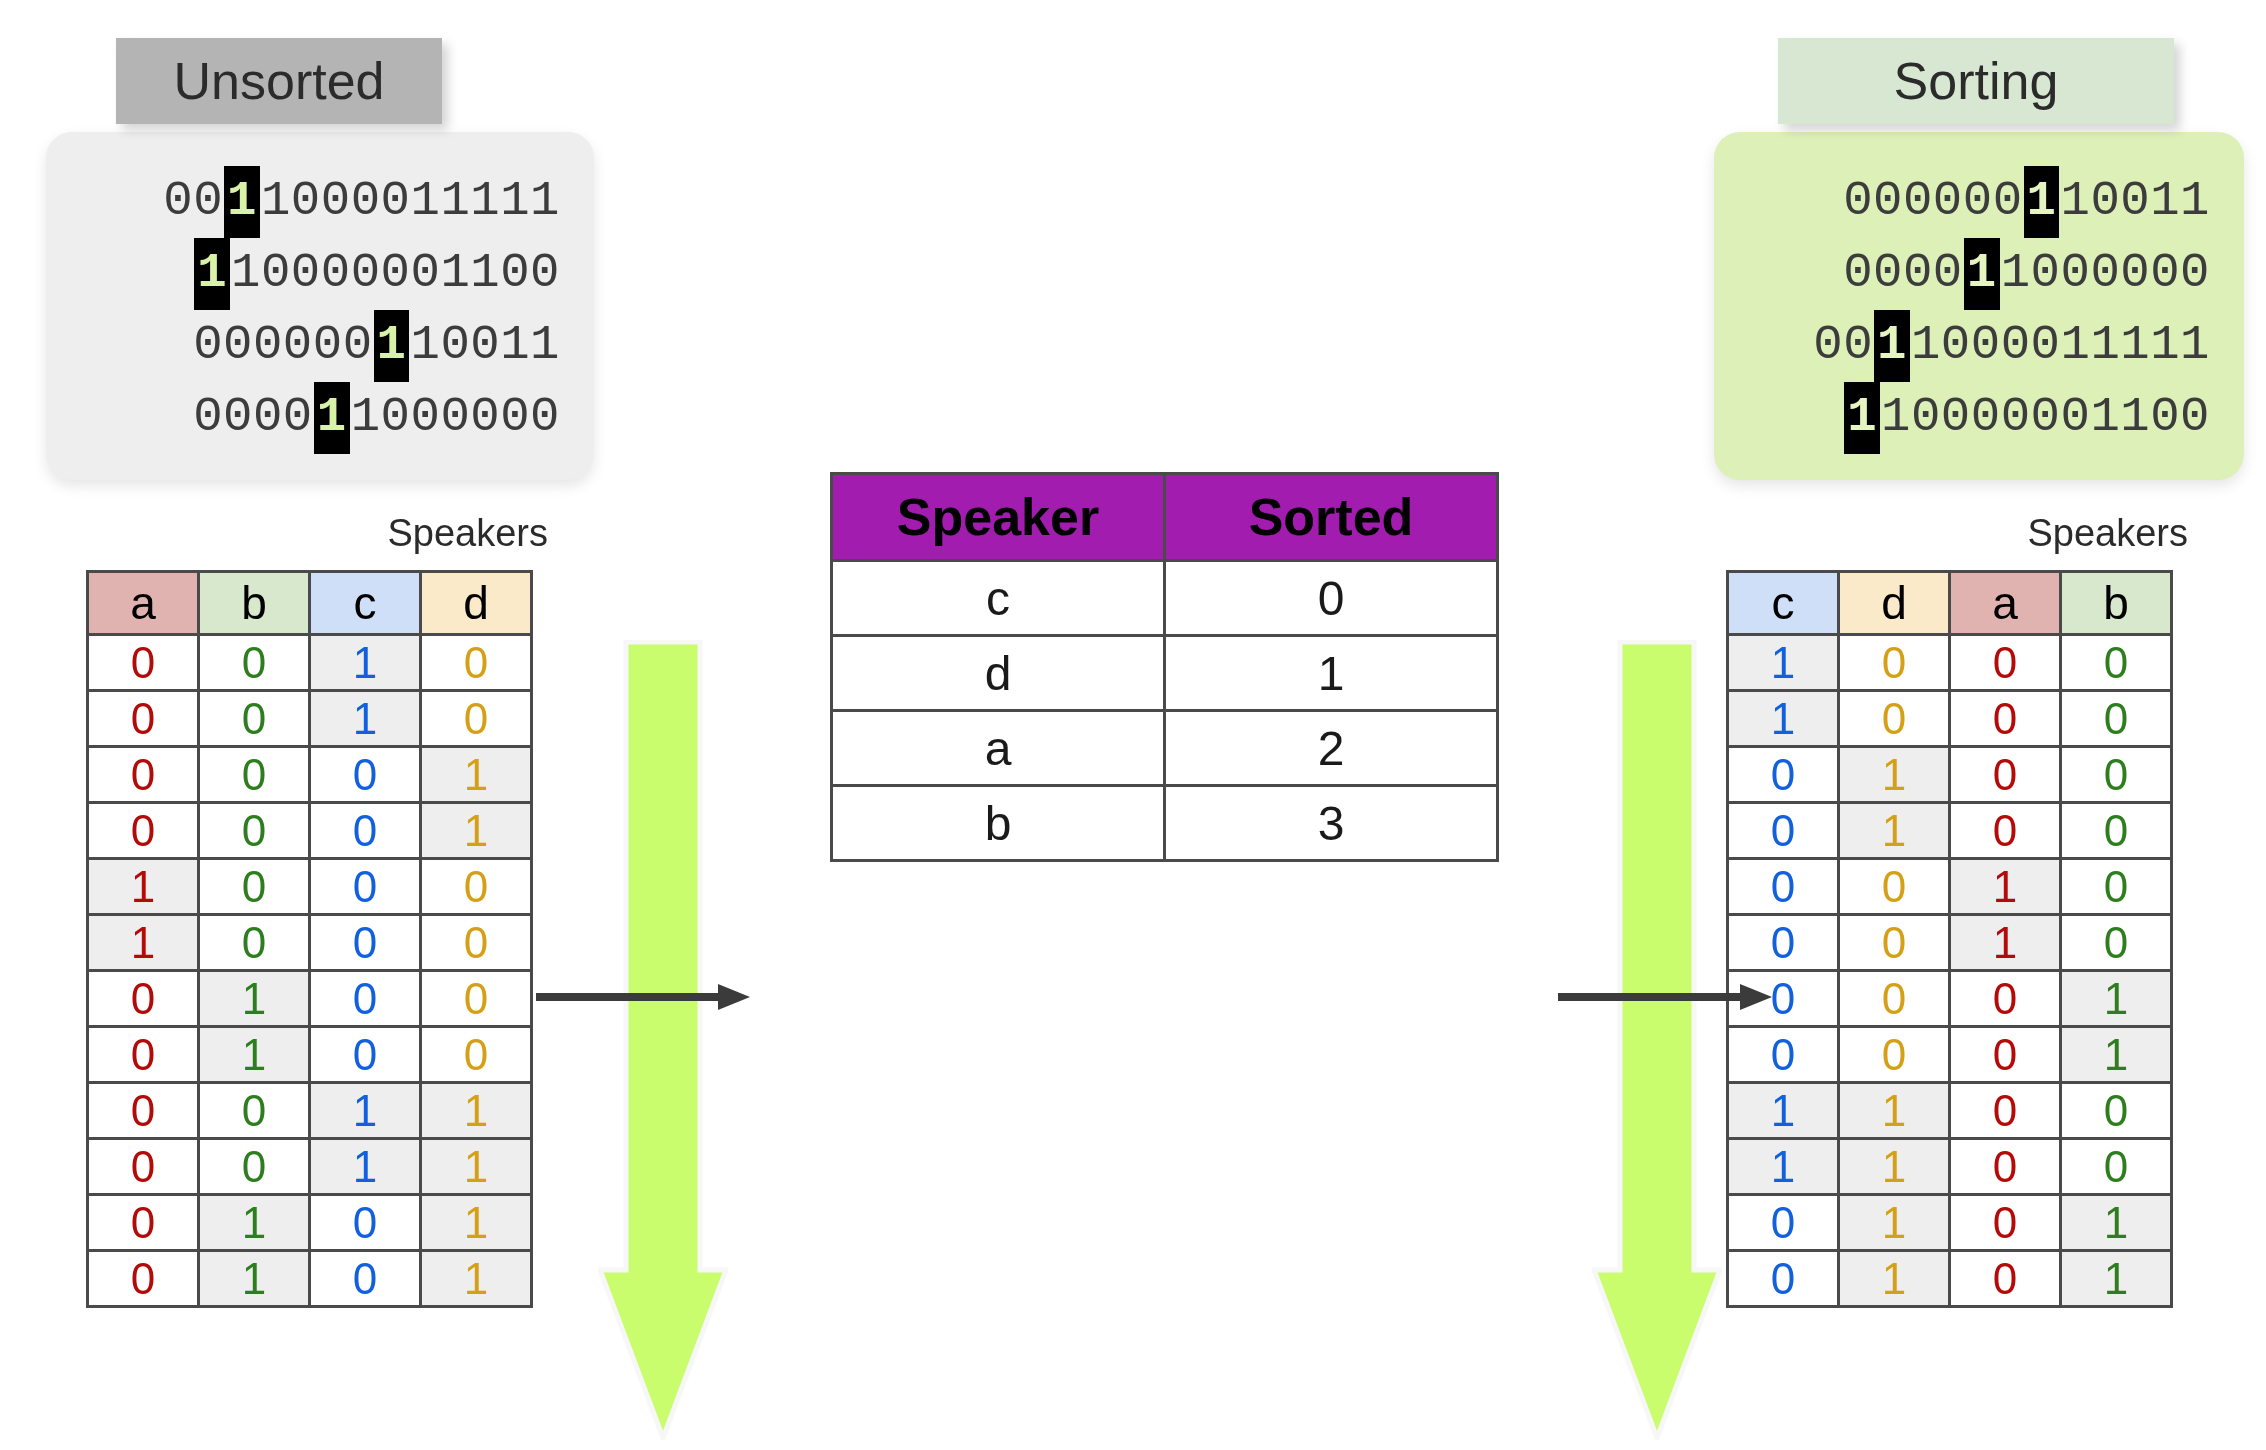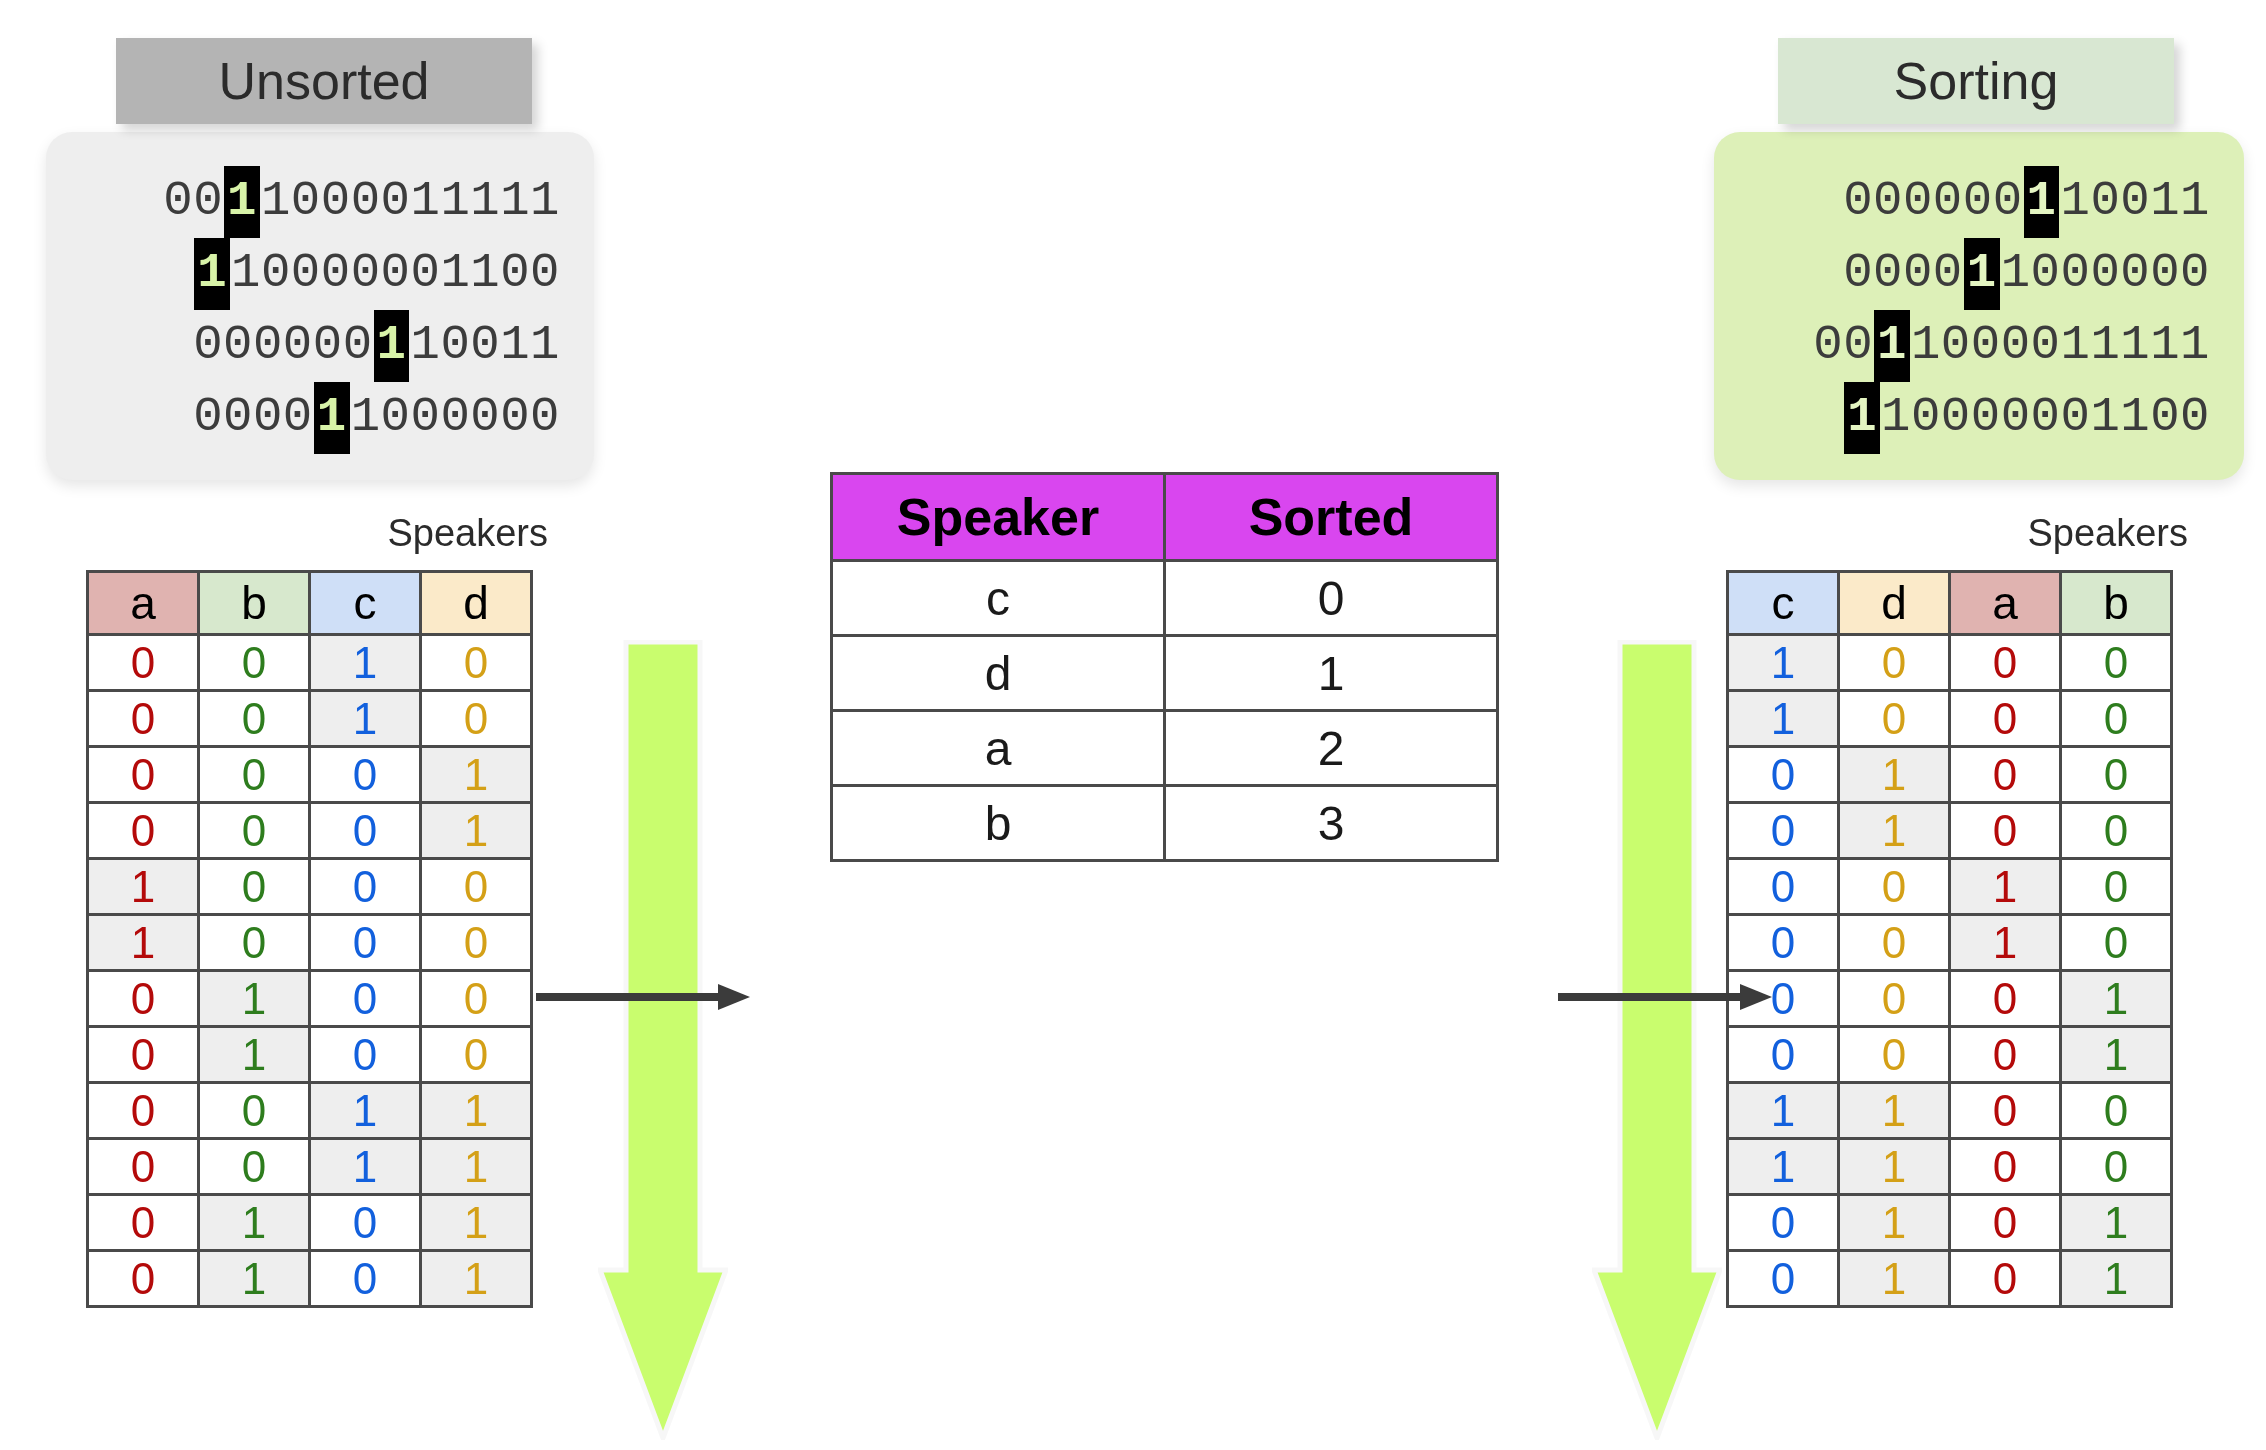--- a/index.html
+++ b/index.html
@@ -25,21 +25,21 @@
 
   .chip{
     position:absolute;
     height:86px;
     line-height:86px;
     text-align:center;
     font-size:52px;
     color:#2b2b2b;
     box-shadow:6px 6px 10px rgba(0,0,0,.17);
   }
-  .chip.unsorted{ left:116px; top:38px; width:416px; background:#b4b4b4;}
+  .chip.unsorted{ left:116px; top:38px; width:326px; background:#b4b4b4;}
   .chip.sorted{ left:1778px; top:38px; width:396px; background:#d8e7d2;}
 
   .binrows{
     font-family:"Liberation Mono", monospace;
     font-size:49px;
     line-height:66px;
     letter-spacing:.5px;
     text-align:right;
     white-space:nowrap;
     margin-top:8px;
@@ -97,21 +97,21 @@
 
   
   .map-table{
     position:absolute;
     left:830px; top:472px;
     border-collapse:collapse;
     border:3px solid #4a4a4a;
     table-layout:fixed;
   }
   .map-table th{
-    background:#d946ef;
+    background:#a21caf;
     color:#000;
     font-size:52px;
     font-weight:bold;
     height:84px;
     border:3px solid #4a4a4a;
     padding:0 10px;
   }
   .map-table td{
     border:3px solid #4a4a4a;
     height:72px;

